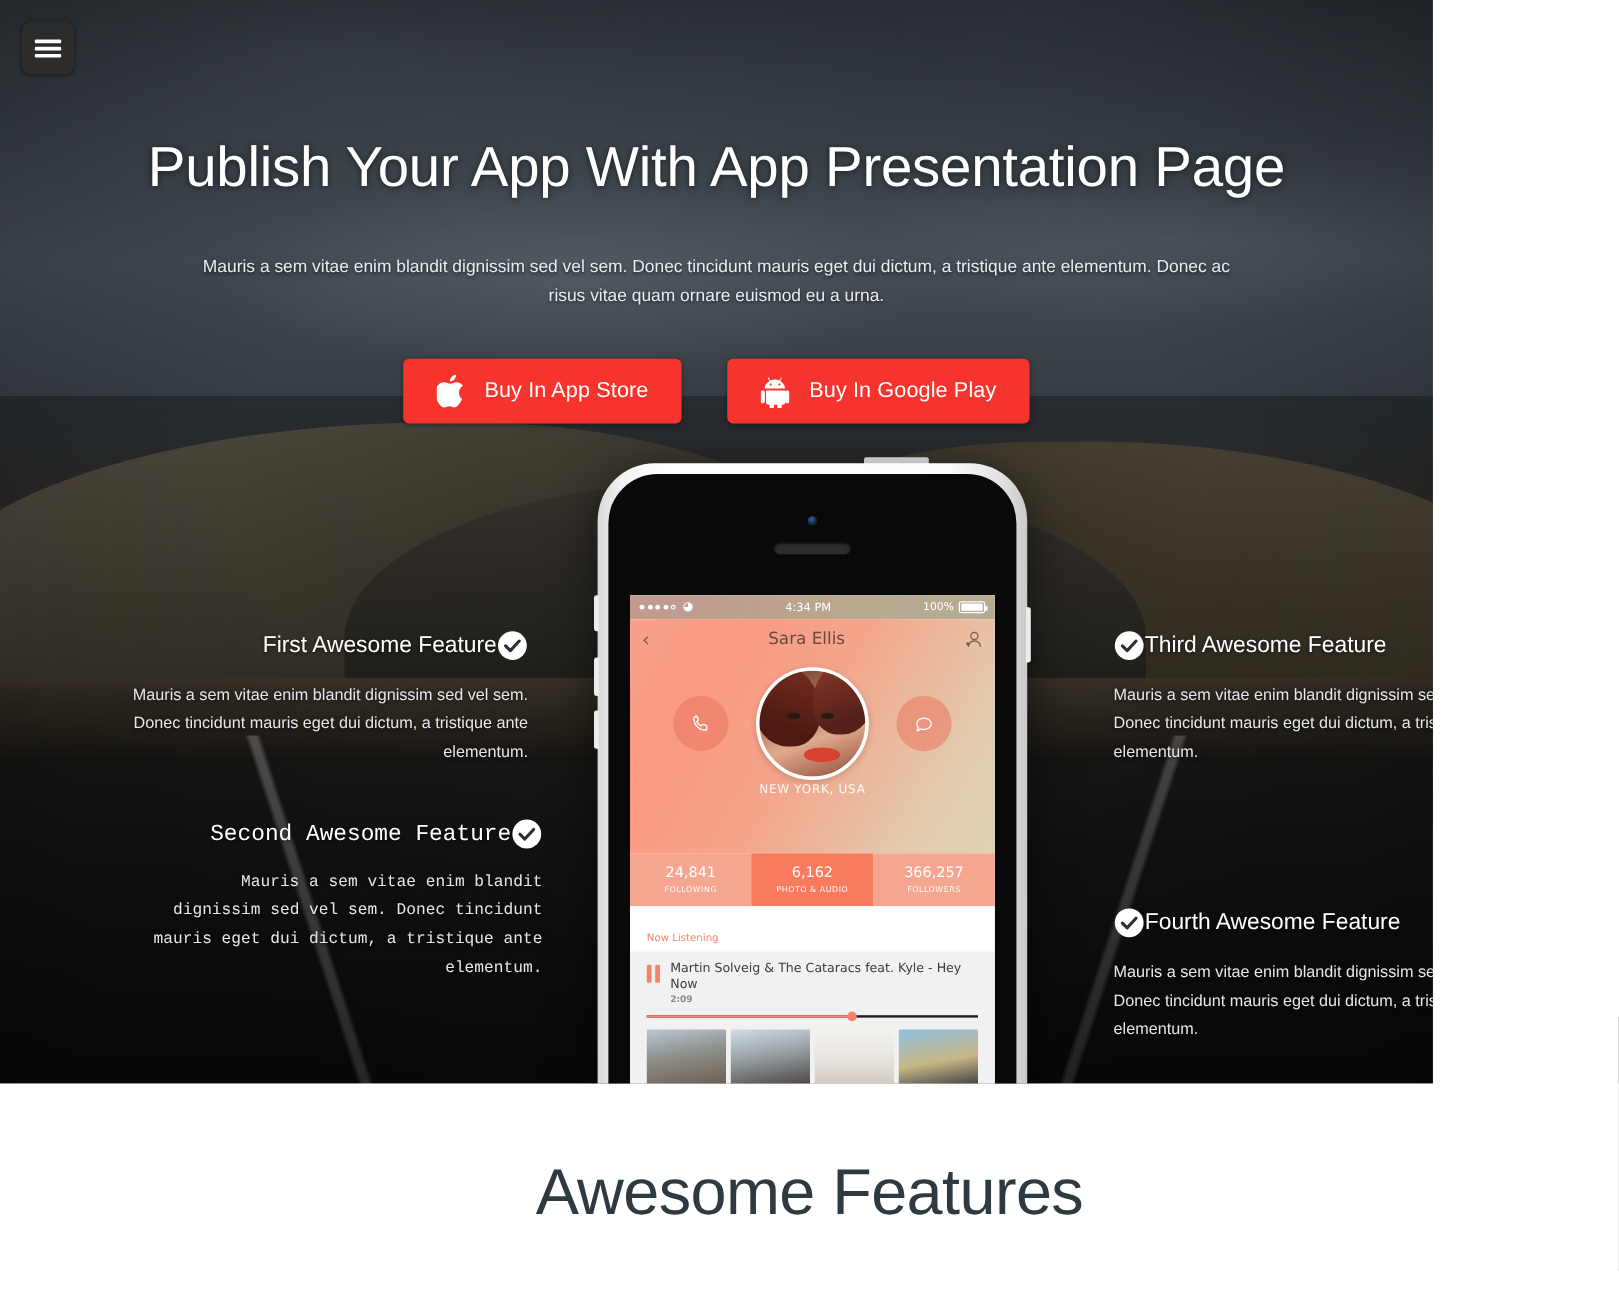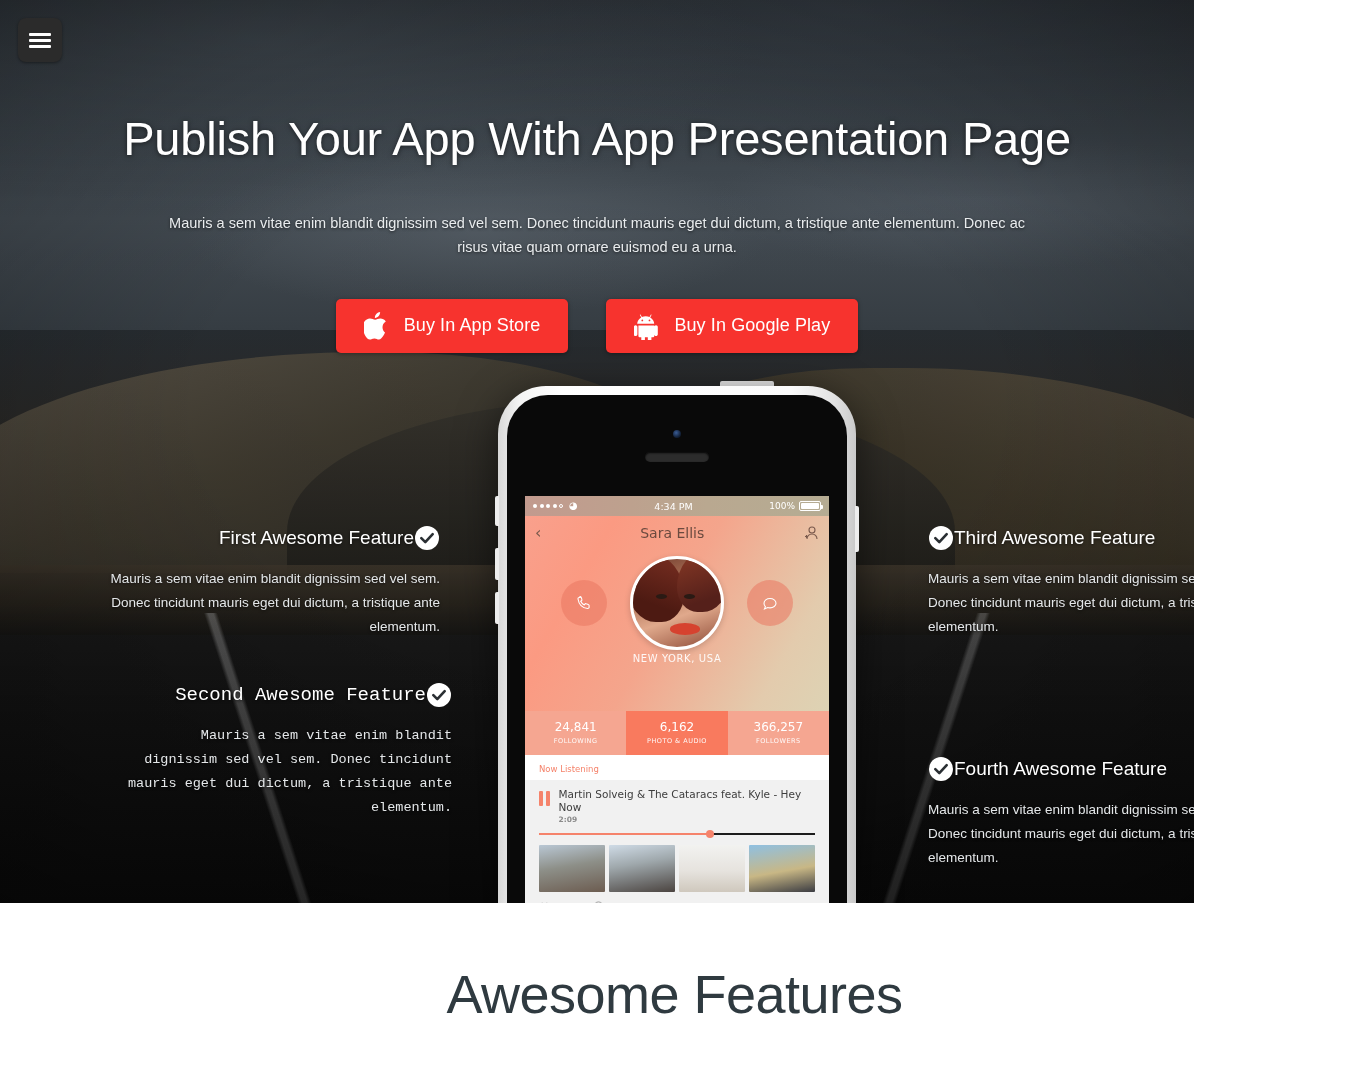--- a/index.html
+++ b/index.html
@@ -217,21 +217,21 @@
   .loc{ position:absolute; left:0; right:0; bottom:6px; text-align:center;
         color:#fff; font-size:10px; letter-spacing:.6px; opacity:.92; }
 
   .stats{ display:flex; height:44px; }
   .stat{ flex:1; display:flex; flex-direction:column; align-items:center; justify-content:center;
          background:#f5a691; color:#fff; }
   .stat.mid{ background:#f97a5e; }
   .stat .n{ font-size:12px; line-height:1; }
   .stat .l{ font-size:6.5px; letter-spacing:.5px; margin-top:4px; opacity:.95; }
 
-  .nowlist{ padding:9px 14px 6px; font-size:8.5px; color:#f5836b; background:#fff; }
+  .nowlist{ padding:22px 14px 6px; font-size:8.5px; color:#f5836b; background:#fff; }
   .player{ background:#f1f1f1; padding:8px 14px 12px; }
   .track{ display:flex; align-items:flex-start; gap:9px; }
   .pause{ display:flex; gap:2.5px; margin-top:3px; }
   .pause i{ display:block; width:4px; height:15px; background:#f5836b; border-radius:1px; }
   .track .tn{ font-size:10.5px; color:#3d3d3d; line-height:1.25; }
   .track .tt{ font-size:7.5px; color:#8b8b8b; margin-top:1px;font-weight:bold; }
   .progress{ position:relative; height:2px; background:#1c1c1c; margin:9px 0 10px; }
   .progress .fill{ position:absolute; left:0; top:0; height:2px; width:62%; background:#f5836b; }
   .progress .knob{ position:absolute; left:62%; top:-3px; width:8px; height:8px; margin-left:-4px;
                    border-radius:50%; background:#f5836b; }

